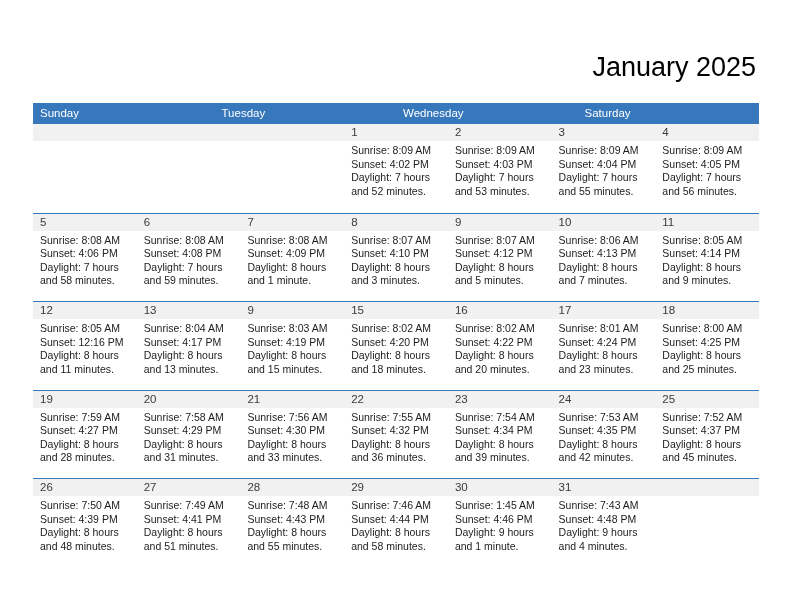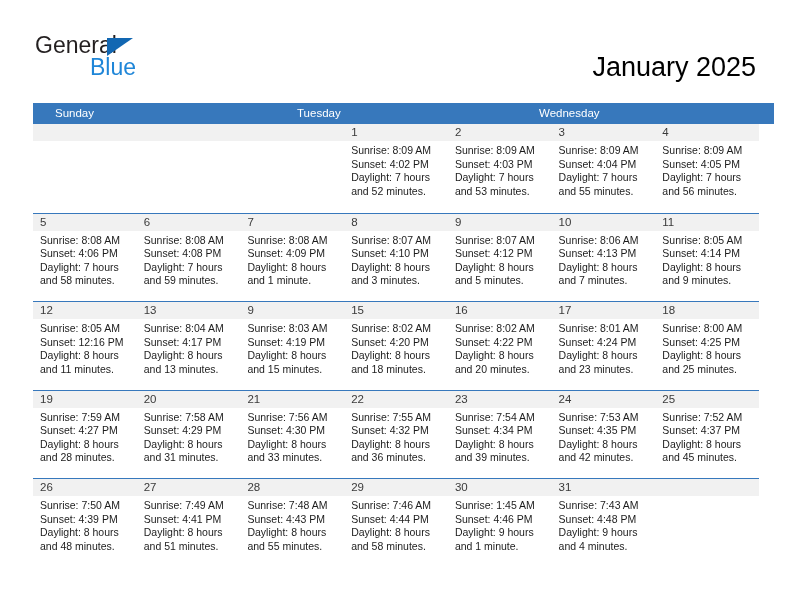--- a/index.html
+++ b/index.html
@@ -88,21 +88,20 @@
     position: absolute;
     left: 33px;
     top: 103px;
     width: 726px;
   }
   .weekday-row {
     display: flex;
     width: 726px;
     height: 21px;
     background: #3778bc;
-    padding-left: 15px;
   }
   .weekday {
     flex: 1 1 0;
     color: #ffffff;
     font-size: 11.5px;
     line-height: 21px;
     padding-left: 7px;
     box-sizing: border-box;
     white-space: nowrap;
   }
@@ -146,38 +145,34 @@
     white-space: nowrap;
   }
 </style>
 </head>
 <body>
 
 <div class="page">
 
   <div class="top">
 
-    <div class="logo">
-      <span class="logo-general">General</span>
-      <span class="logo-tri"></span>
-      <span class="logo-blue">Blue</span>
-    </div>
 
     <div class="title-block">
       <div class="cal-title">January 2025</div>
       <div class="cal-sub">Tring, England, United Kingdom</div>
     </div>
 
   </div>
 
   <div class="calendar">
     <div class="weekday-row" id="weekday-row">
         <div class="weekday">Sunday</div>
         <div class="weekday">Tuesday</div>
         <div class="weekday">Wednesday</div>
+        <div class="weekday">Saturday</div>
       </div>
     <div id="weeks-container">
         <div class="week-row first">
           <div class="day-cell empty">
             <div class="day-num"></div>
             <div class="day-body">
               <div class="day-line"></div>
               <div class="day-line"></div>
               <div class="day-line"></div>
               <div class="day-line"></div>

